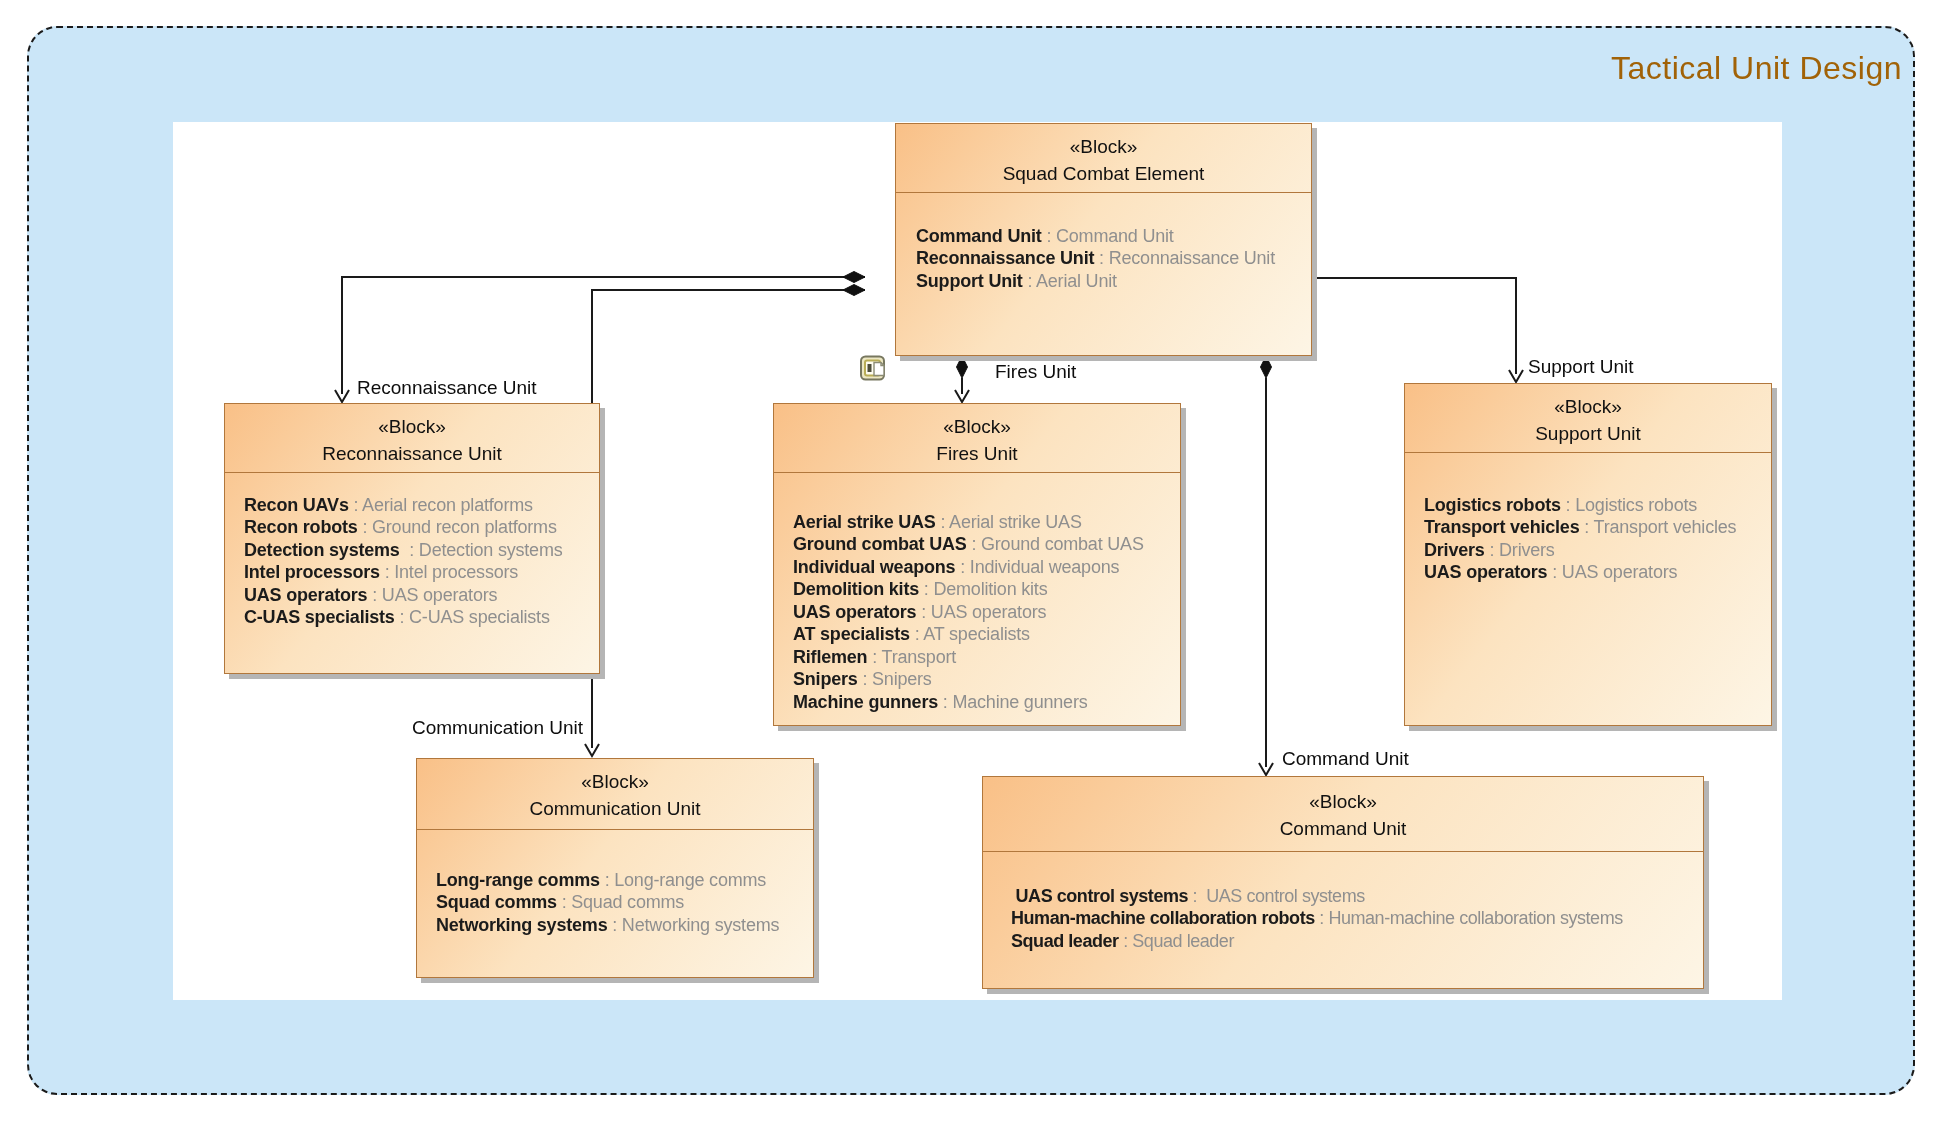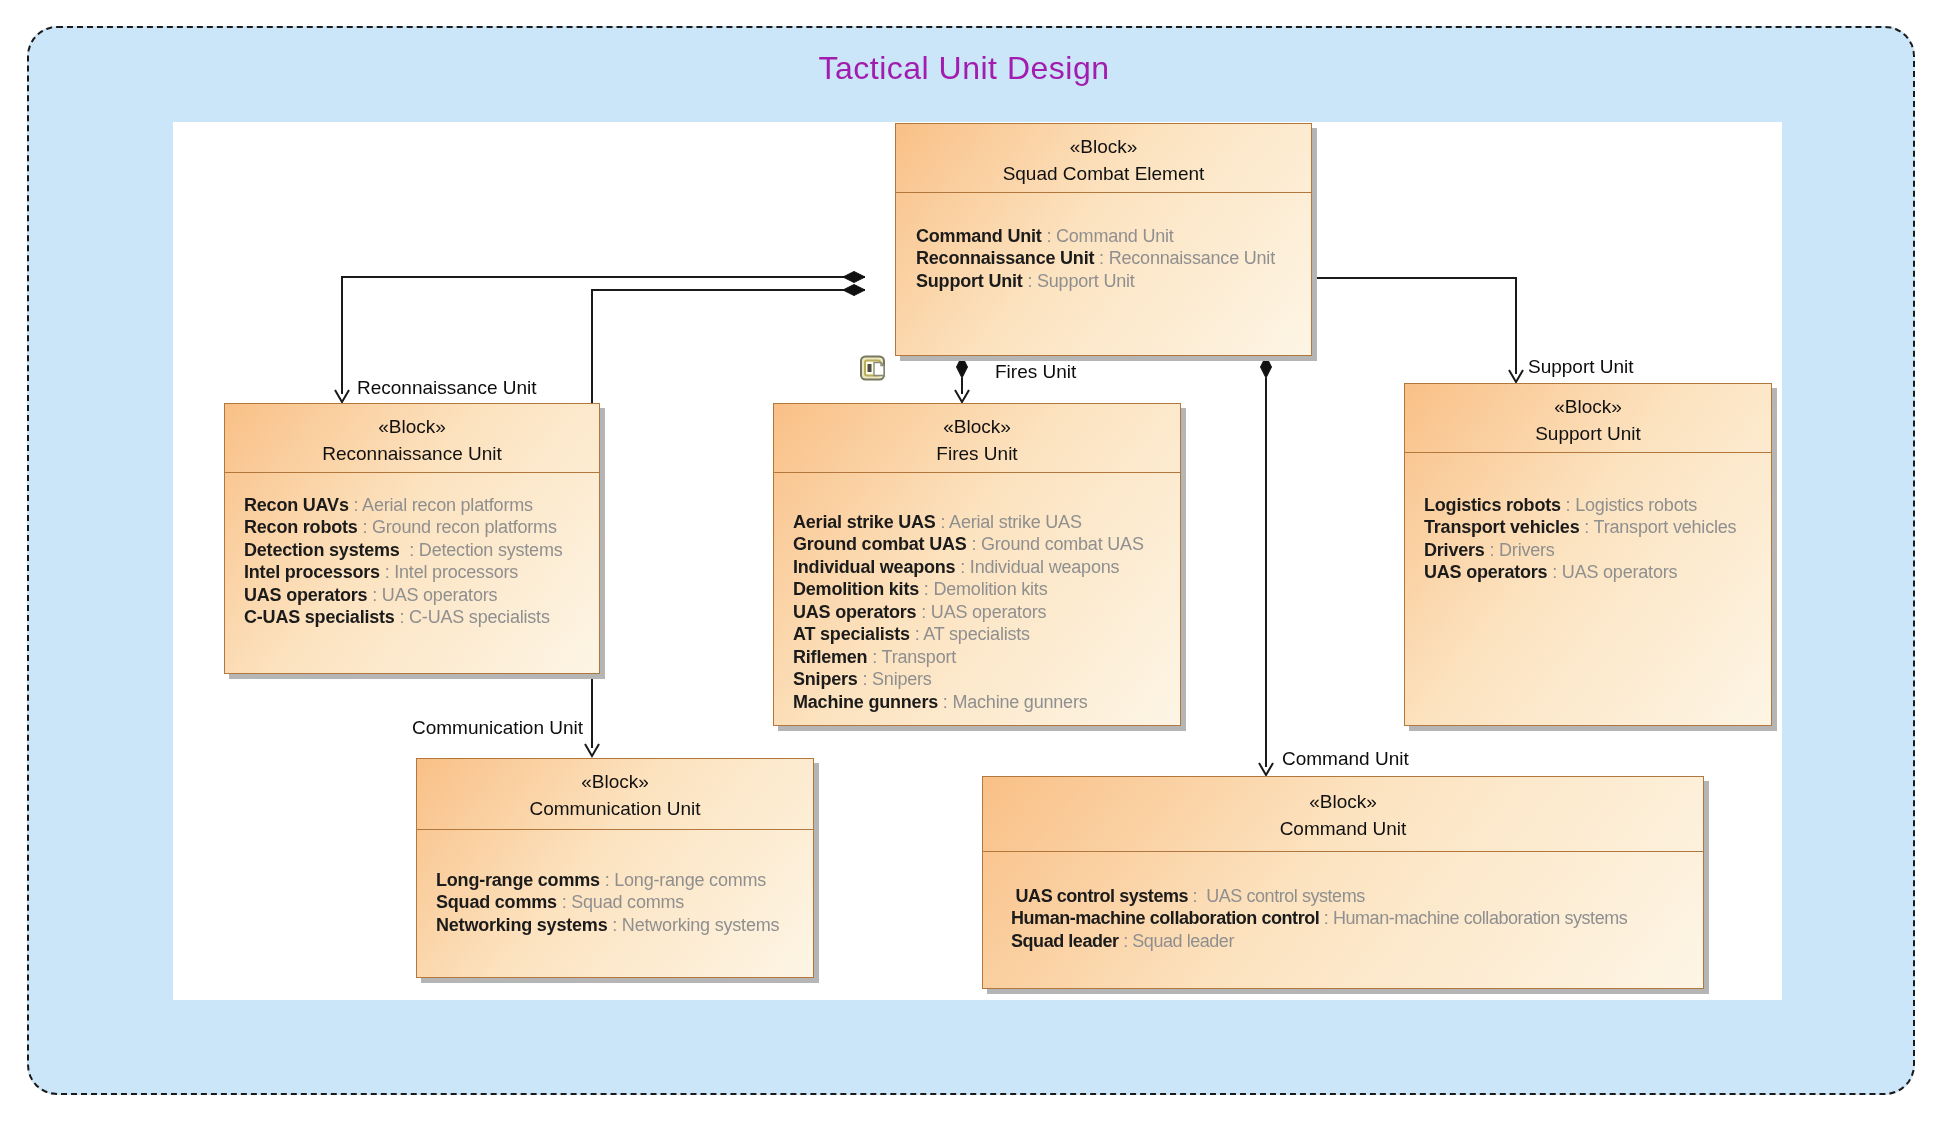--- a/index.html
+++ b/index.html
@@ -9,22 +9,22 @@
     color:#141414;
   }
   
   #panel{
     position:absolute;left:27px;top:26px;width:1888px;height:1069px;
     background:var(--panel-bg,#cbe6f8);
     border:2px dashed #1a1a1a;border-radius:30px;
     box-sizing:border-box;
   }
   #title{
-    position:absolute;left:20px;top:50px;width:1888px;
-    text-align:center;font-size:32px;color:#a21caf;letter-spacing:0.5px;
+    position:absolute;left:14px;top:50px;width:1888px;
+    text-align:right;font-size:32px;color:#a16207;letter-spacing:0.5px;
   }
   #paper{
     position:absolute;left:173px;top:122px;width:1609px;height:878px;
     background:#ffffff;
   }
   
   svg.wires{position:absolute;left:0;top:0;width:1944px;height:1123px;pointer-events:none;}
   .wire{fill:none;stroke:#1a1a1a;stroke-width:2;}
   .arrow{fill:none;stroke:#1a1a1a;stroke-width:2;}
   .diamond{fill:#111111;stroke:#111111;}
@@ -114,21 +114,21 @@
   </svg>
 
   <div class="block" id="blk-squad">
     <div class="block-header">
       <div class="stereotype">«Block»</div>
       <div class="block-name">Squad Combat Element</div>
     </div>
     <div class="block-body">
         <div class="attr-row"><span class="attr-name">Command Unit</span><span class="attr-value"> : Command Unit</span></div>
         <div class="attr-row"><span class="attr-name">Reconnaissance Unit</span><span class="attr-value"> : Reconnaissance Unit</span></div>
-        <div class="attr-row"><span class="attr-name">Support Unit</span><span class="attr-value"> : Support Unit</span></div>
+        <div class="attr-row"><span class="attr-name">Support Unit</span><span class="attr-value"> : Aerial Unit</span></div>
       </div>
   </div>
 
   <div class="block" id="blk-recon">
     <div class="block-header">
       <div class="stereotype">«Block»</div>
       <div class="block-name">Reconnaissance Unit</div>
     </div>
     <div class="block-body">
         <div class="attr-row"><span class="attr-name">Recon UAVs</span><span class="attr-value"> : Aerial recon platforms</span></div>
@@ -183,21 +183,21 @@
       </div>
   </div>
 
   <div class="block" id="blk-command">
     <div class="block-header">
       <div class="stereotype">«Block»</div>
       <div class="block-name">Command Unit</div>
     </div>
     <div class="block-body">
         <div class="attr-row"><span class="attr-name"> UAS control systems</span><span class="attr-value"> :  UAS control systems</span></div>
-        <div class="attr-row"><span class="attr-name">Human-machine collaboration control</span><span class="attr-value"> : Human-machine collaboration systems</span></div>
+        <div class="attr-row"><span class="attr-name">Human-machine collaboration robots</span><span class="attr-value"> : Human-machine collaboration systems</span></div>
         <div class="attr-row"><span class="attr-name">Squad leader</span><span class="attr-value"> : Squad leader</span></div>
       </div>
   </div>
 
   <div class="edge-label" id="lbl-recon">Reconnaissance Unit</div>
   <div class="edge-label" id="lbl-fires">Fires Unit</div>
   <div class="edge-label" id="lbl-support">Support Unit</div>
   <div class="edge-label" id="lbl-comm">Communication Unit</div>
   <div class="edge-label" id="lbl-command">Command Unit</div>
 

